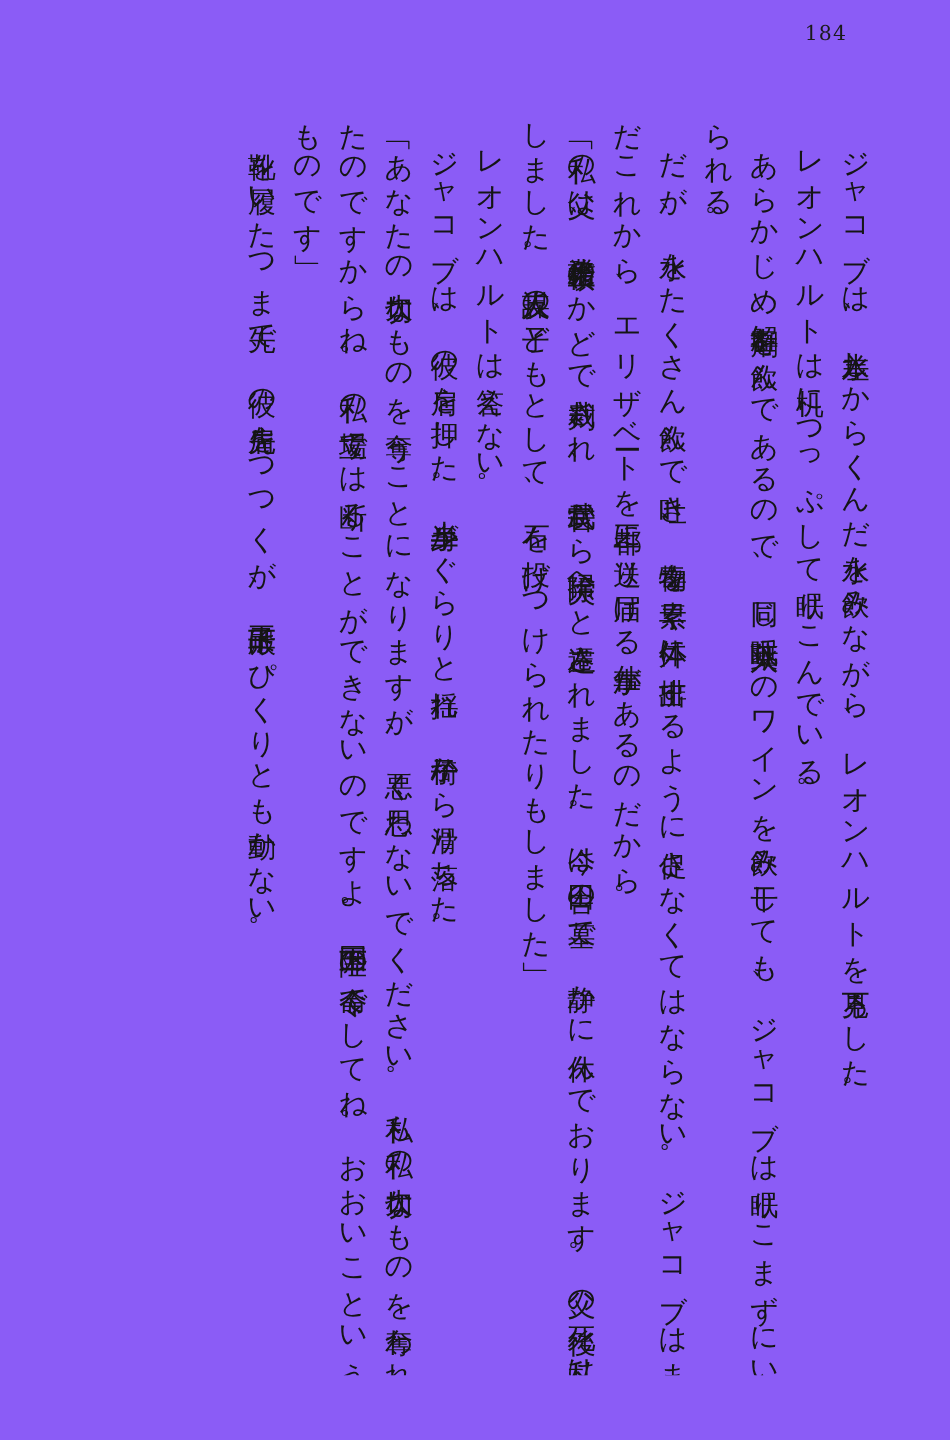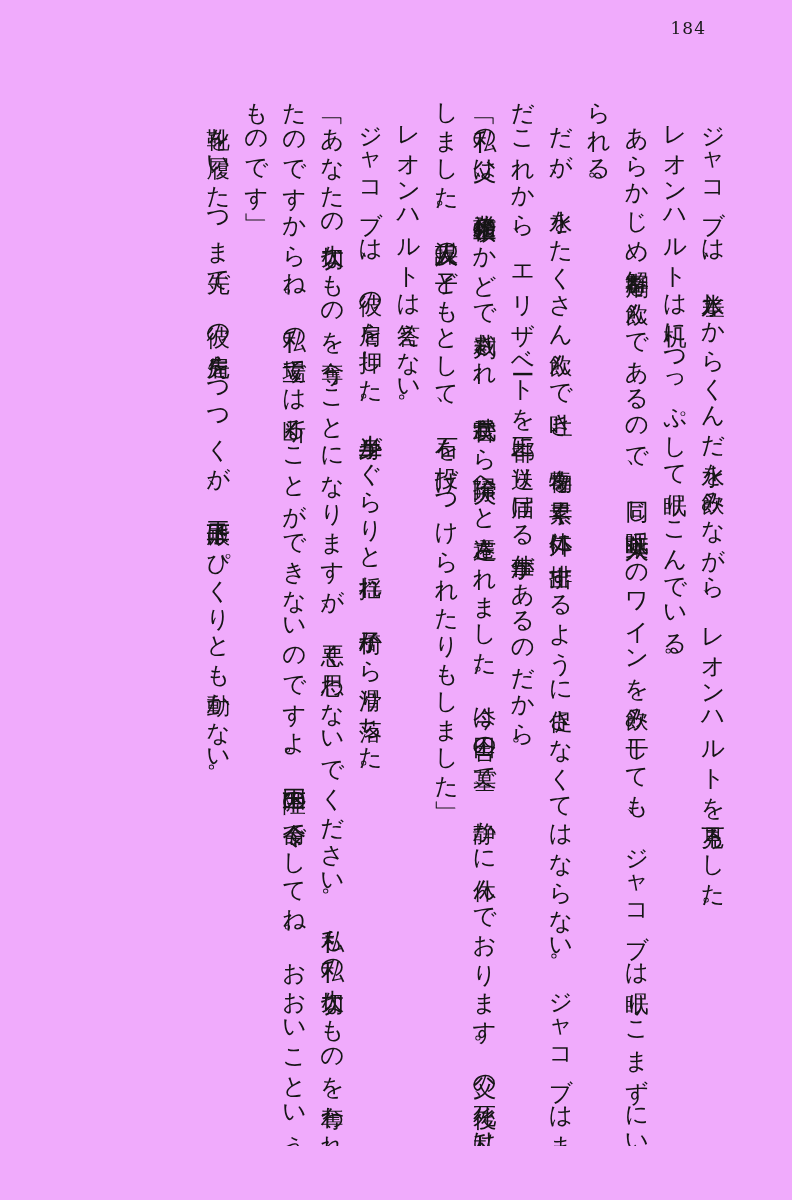--- a/index.html
+++ b/index.html
@@ -11,21 +11,21 @@
     width: 792px;
     height: 1200px;
     overflow: hidden;
     font-family: "DejaVu Serif", "Liberation Serif", serif;
     color: #1a1a1a;
   }
   .page {
     position: relative;
     width: 792px;
     height: 1200px;
-    background: #f0abfc;
+    background: #8b5cf6;
     box-sizing: border-box;
   }
   .page-number {
     position: absolute;
     top: 18px;
     right: 86px;
     font-size: 17px;
     letter-spacing: 1px;
     font-family: "DejaVu Serif", "Liberation Serif", serif;
     color: #1a1a1a;

